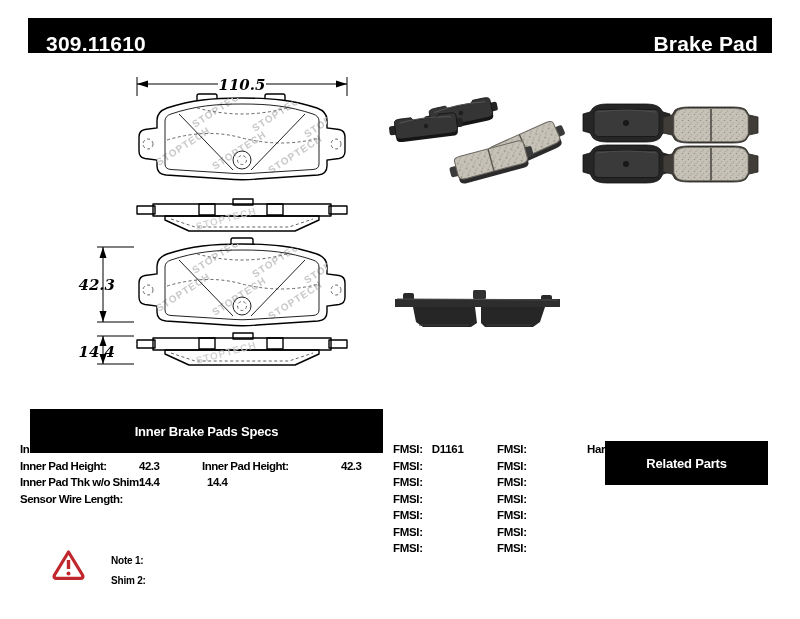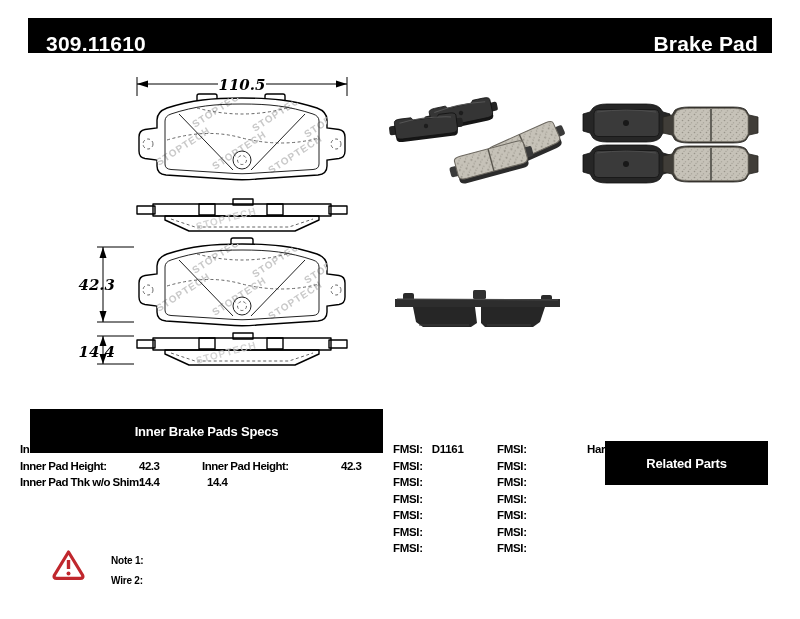--- a/index.html
+++ b/index.html
@@ -251,20 +251,24 @@
       <span class="val">110.5</span>
     </div>
     <div class="specrow">
       <span class="lbl">Inner Pad Height:</span>
       <span class="val">42.3</span>
     </div>
     <div class="specrow">
       <span class="lbl">Inner Pad Thk w/o Shim:</span>
       <span class="val">14.4</span>
     </div>
+    <div class="specrow">
+      <span class="lbl">Sensor Wire Length:</span>
+      <span class="val"></span>
+    </div>
   </div>
 
   <div id="col-outer" class="speccol">
     <div class="specrow">
       <span class="lbl">Outer Pad Width:</span>
       <span class="val">110.5</span>
     </div>
     <div class="specrow">
       <span class="lbl">Inner Pad Height:</span>
       <span class="val">42.3</span>
@@ -300,16 +304,16 @@
     </div>
   </div>
 
   <svg class="note-icon" width="33" height="31" viewBox="0 0 33 31">
     <path d="M16.5 3 L30.5 26 Q32 29.3 28.2 29.3 L4.8 29.3 Q1 29.3 2.5 26 Z" fill="#ffffff" stroke="#c0272d" stroke-width="3.2" stroke-linejoin="round"></path>
     <line x1="16.5" y1="11" x2="16.5" y2="20" stroke="#c0272d" stroke-width="3.4"></line>
     <circle cx="16.5" cy="24.5" r="2" fill="#c0272d"></circle>
   </svg>
   <div class="note-lines">
     <div>Note 1:</div>
-    <div>Wire 2:</div>
+    <div>Shim 2:</div>
   </div>
 
 </div>
 
 </body></html>

